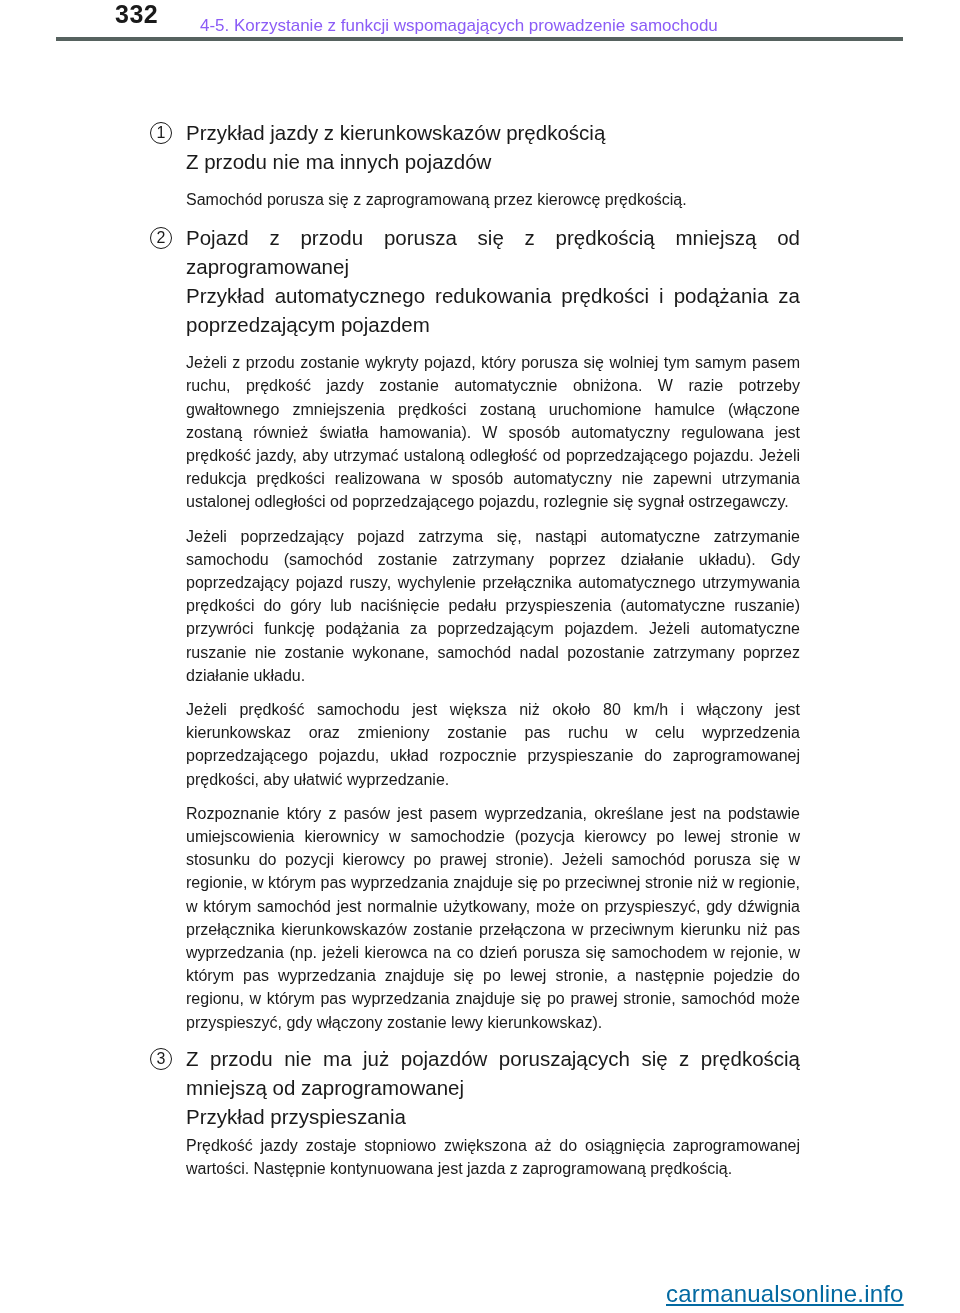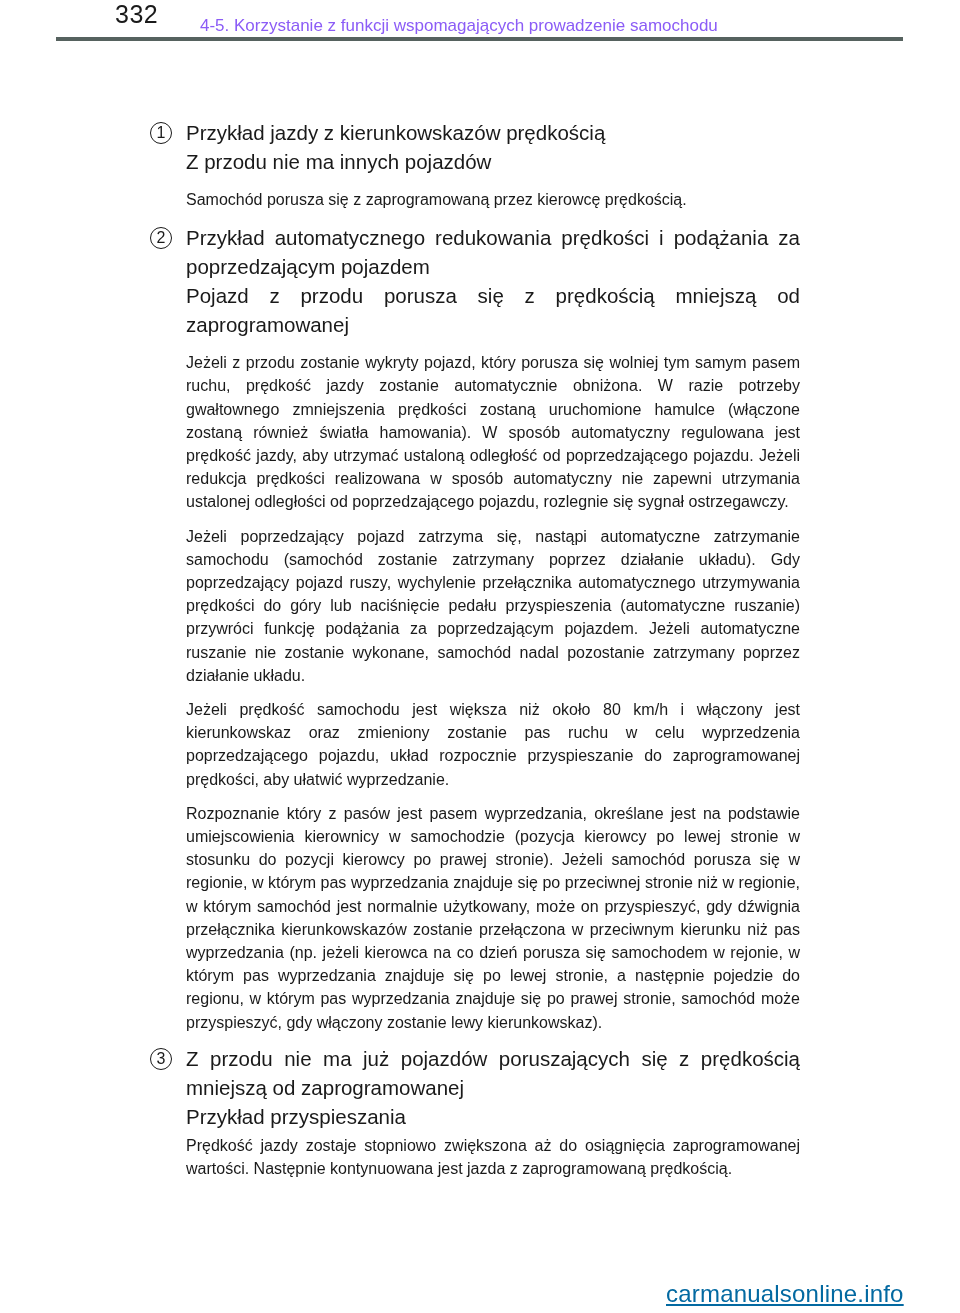--- a/index.html
+++ b/index.html
@@ -20,21 +20,21 @@
       left: 0;
       top: 0;
       width: 960px;
       height: 40px;
     }
     .page-number {
       position: absolute;
       left: 115px;
       top: 0px;
       font-size: 25px;
-      font-weight: normal;
+      font-weight: bold;
       color: #1a1a1a;
       letter-spacing: 0.5px;
     }
     .section-title {
       position: absolute;
       left: 200px;
       top: 16px;
       font-size: 17px;
       color: #8b5cf6;
     }
@@ -111,22 +111,22 @@
 
   <div class="item item1">
     <span class="circle">1</span>
     <div class="heading">Przykład jazdy z kierunkowskazów prędkością</div>
     <div class="heading">Z przodu nie ma innych pojazdów</div>
     <p class="para">Samochód porusza się z zaprogramowaną przez kierowcę prędkością.</p>
   </div>
 
   <div class="item item2">
     <span class="circle">2</span>
+    <div class="heading">Pojazd z przodu porusza się z prędkością mniejszą od zaprogramowanej</div>
     <div class="heading">Przykład automatycznego redukowania prędkości i podążania za poprzedzającym pojazdem</div>
-    <div class="heading">Pojazd z przodu porusza się z prędkością mniejszą od zaprogramowanej</div>
     <p class="para first">Jeżeli z przodu zostanie wykryty pojazd, który porusza się wolniej tym samym pasem ruchu, prędkość jazdy zostanie automatycznie obniżona. W razie potrzeby gwałtownego zmniejszenia prędkości zostaną uruchomione hamulce (włączone zostaną również światła hamowania). W sposób automatyczny regulowana jest prędkość jazdy, aby utrzymać ustaloną odległość od poprzedzającego pojazdu. Jeżeli redukcja prędkości realizowana w sposób automatyczny nie zapewni utrzymania ustalonej odległości od poprzedzającego pojazdu, rozlegnie się sygnał ostrzegawczy.</p>
     <p class="para">Jeżeli poprzedzający pojazd zatrzyma się, nastąpi automatyczne zatrzymanie samochodu (samochód zostanie zatrzymany poprzez działanie układu). Gdy poprzedzający pojazd ruszy, wychylenie przełącznika automatycznego utrzymywania prędkości do góry lub naciśnięcie pedału przyspieszenia (automatyczne ruszanie) przywróci funkcję podążania za poprzedzającym pojazdem. Jeżeli automatyczne ruszanie nie zostanie wykonane, samochód nadal pozostanie zatrzymany poprzez działanie układu.</p>
     <p class="para">Jeżeli prędkość samochodu jest większa niż około 80 km/h i włączony jest kierunkowskaz oraz zmieniony zostanie pas ruchu w celu wyprzedzenia poprzedzającego pojazdu, układ rozpocznie przyspieszanie do zaprogramowanej prędkości, aby ułatwić wyprzedzanie.</p>
     <p class="para">Rozpoznanie który z pasów jest pasem wyprzedzania, określane jest na podstawie umiejscowienia kierownicy w samochodzie (pozycja kierowcy po lewej stronie w stosunku do pozycji kierowcy po prawej stronie). Jeżeli samochód porusza się w regionie, w którym pas wyprzedzania znajduje się po przeciwnej stronie niż w regionie, w którym samochód jest normalnie użytkowany, może on przyspieszyć, gdy dźwignia przełącznika kierunkowskazów zostanie przełączona w przeciwnym kierunku niż pas wyprzedzania (np. jeżeli kierowca na co dzień porusza się samochodem w rejonie, w którym pas wyprzedzania znajduje się po lewej stronie, a następnie pojedzie do regionu, w którym pas wyprzedzania znajduje się po prawej stronie, samochód może przyspieszyć, gdy włączony zostanie lewy kierunkowskaz).</p>
   </div>
 
   <div class="item item3">
     <span class="circle">3</span>
     <div class="heading">Z przodu nie ma już pojazdów poruszających się z prędkością mniejszą od zaprogramowanej</div>
     <div class="heading">Przykład przyspieszania</div>

